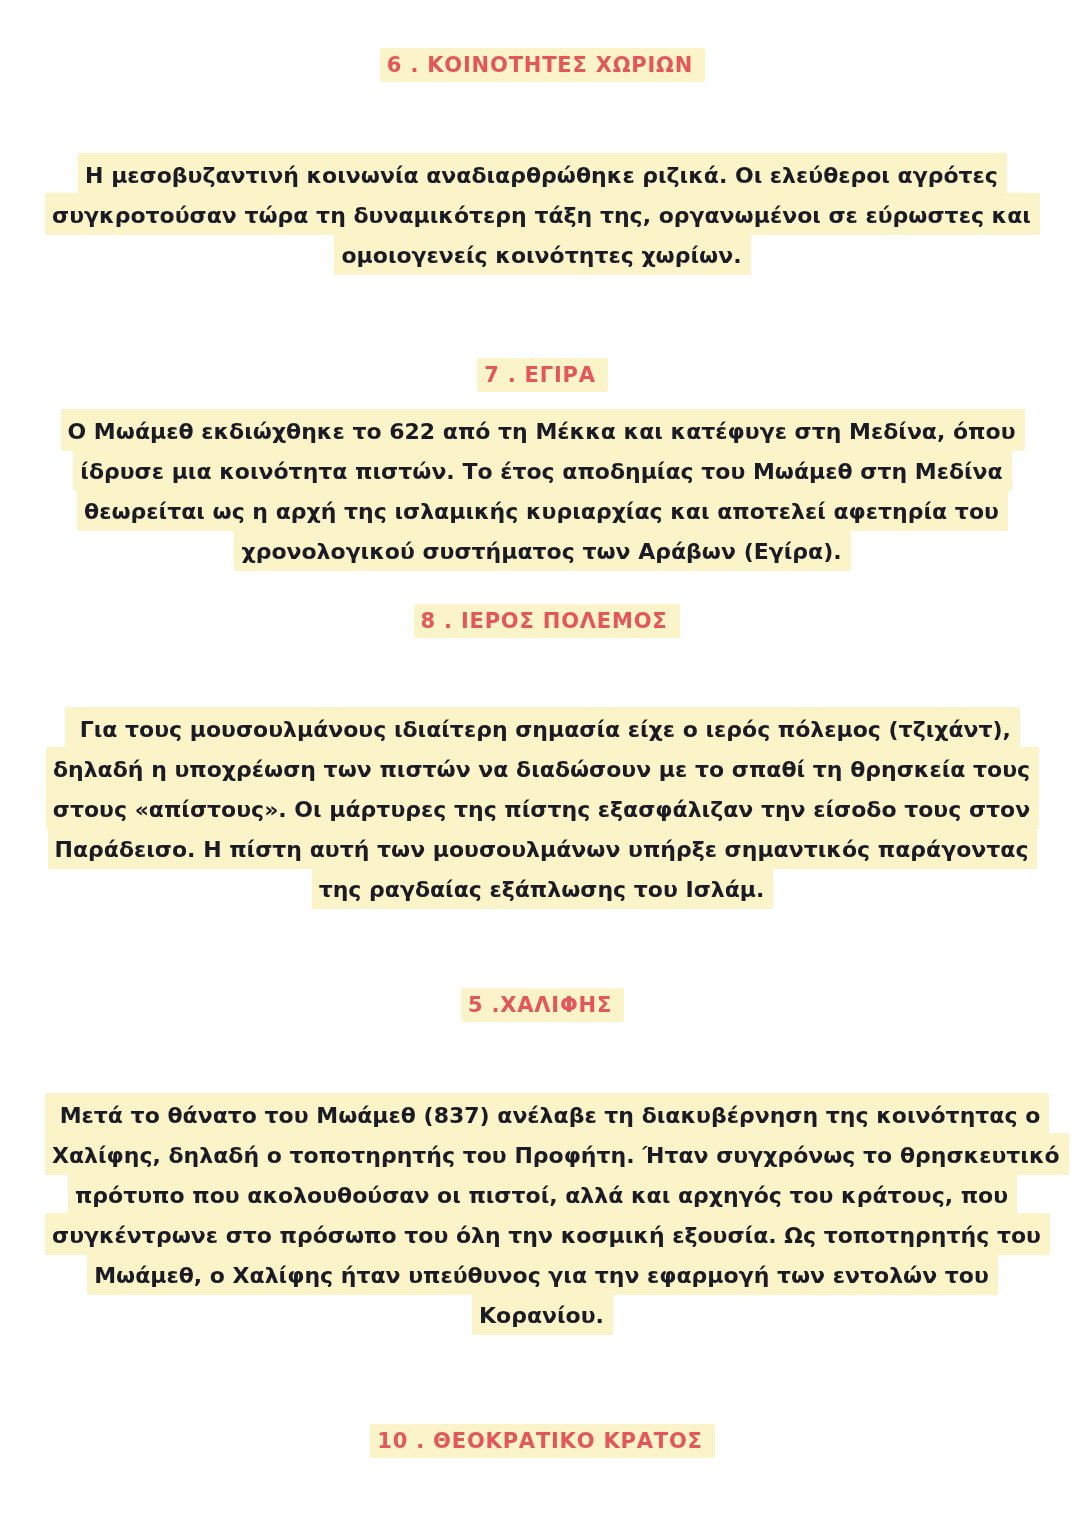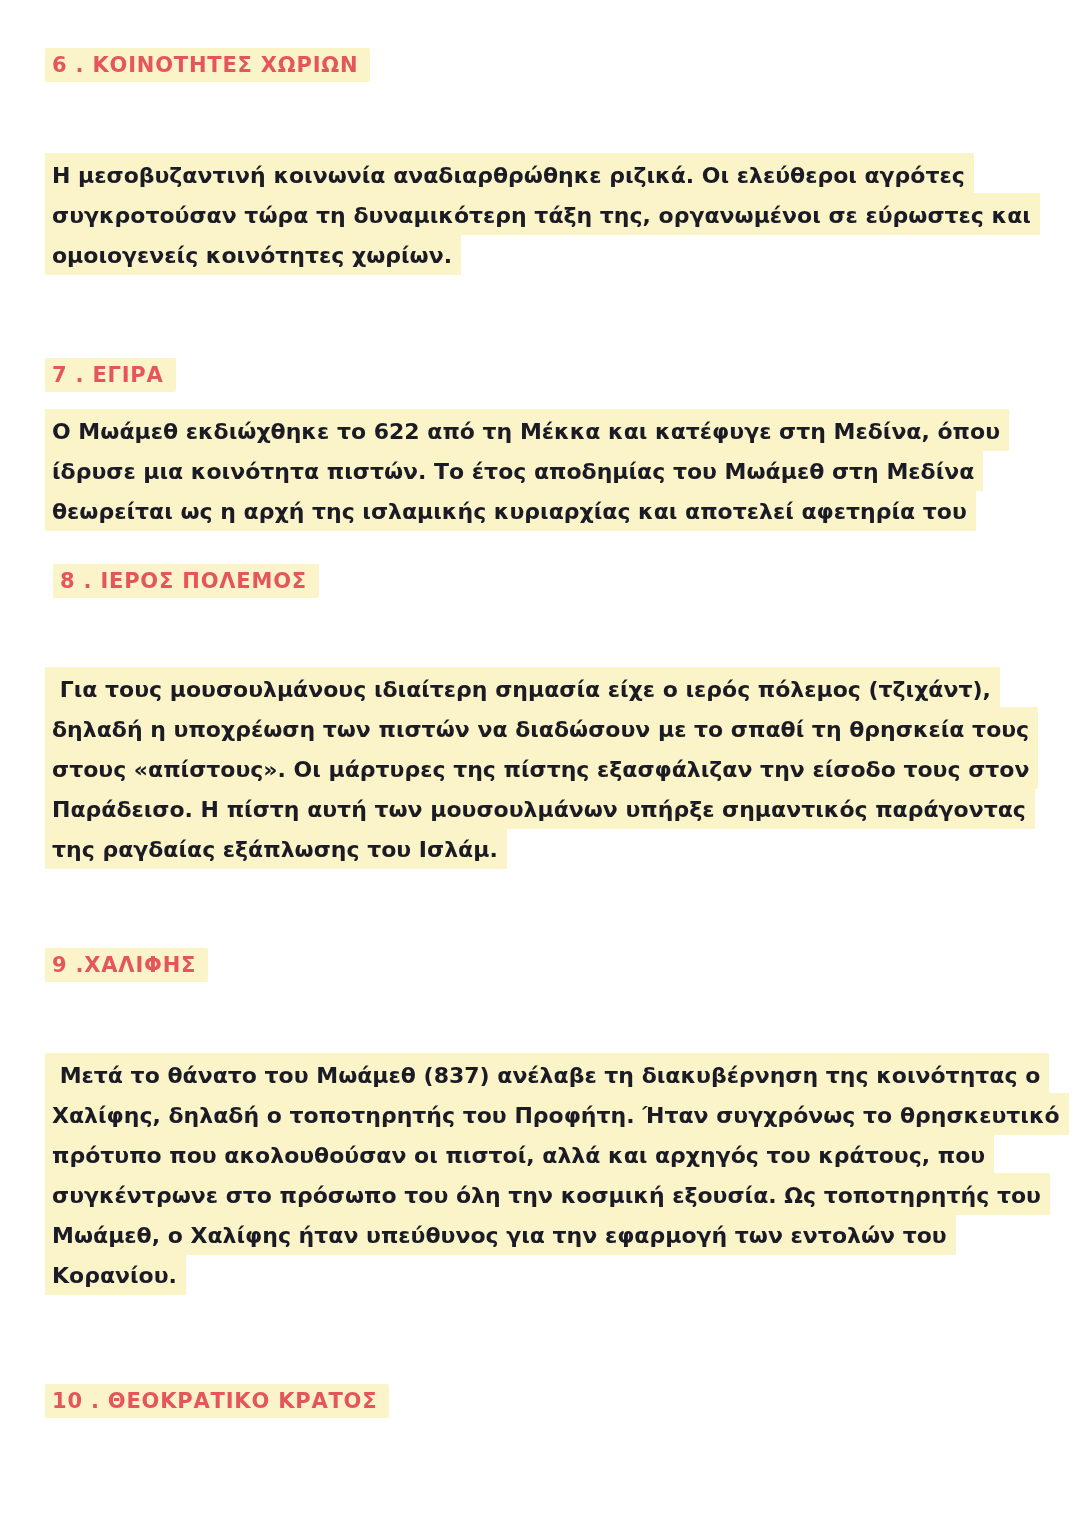--- a/index.html
+++ b/index.html
@@ -1,21 +1,21 @@
 <!DOCTYPE html>
 <html style="--hl: #fbf4c8; --heading: #e4565a; --body: #1b1b26; --bg: #ffffff;"><head>
 <meta charset="utf-8">
 <style>
   :root {
     --hl: #fbf4c8;
     --heading: #e4565a;
     --body: #1b1b26;
     --bg: #ffffff;
   }
-  * { margin: 0; padding: 0; box-sizing: border-box; }
+  * { margin: 0; padding: 0; box-sizing: border-box; text-align: center; }
   html, body {
     width: 1080px; height: 1526px;
     background: var(--bg);
     overflow: hidden;
     font-family: "DejaVu Sans", "Liberation Sans", sans-serif;
   }
   .page {
     width: 1080px; height: 1526px;
     padding: 48px 40px 0 45px;
     background: var(--bg);
@@ -68,35 +68,36 @@
     <div class="line"><span>ομοιογενείς κοινότητες χωρίων.</span></div>
   </div>
 
   <div class="h-7">
     <span class="section-heading">7 . ΕΓΙΡΑ</span>
   </div>
   <div class="para p-7">
     <div class="line"><span>Ο Μωάμεθ εκδιώχθηκε το 622 από τη Μέκκα και κατέφυγε στη Μεδίνα, όπου</span></div>
     <div class="line"><span>ίδρυσε μια κοινότητα πιστών. Το έτος αποδημίας του Μωάμεθ στη Μεδίνα</span></div>
     <div class="line"><span>θεωρείται ως η αρχή της ισλαμικής κυριαρχίας και αποτελεί αφετηρία του</span></div>
+    <div class="line"><span>χρονολογικού συστήματος των Αράβων (Εγίρα).</span></div>
   </div>
 
   <div class="h-8">
     <span class="section-heading">8 . ΙΕΡΟΣ ΠΟΛΕΜΟΣ</span>
   </div>
   <div class="para p-8">
     <div class="line"><span> Για τους μουσουλμάνους ιδιαίτερη σημασία είχε ο ιερός πόλεμος (τζιχάντ),</span></div>
     <div class="line"><span>δηλαδή η υποχρέωση των πιστών να διαδώσουν με το σπαθί τη θρησκεία τους</span></div>
     <div class="line"><span>στους «απίστους». Οι μάρτυρες της πίστης εξασφάλιζαν την είσοδο τους στον</span></div>
     <div class="line"><span>Παράδεισο. Η πίστη αυτή των μουσουλμάνων υπήρξε σημαντικός παράγοντας</span></div>
     <div class="line"><span>της ραγδαίας εξάπλωσης του Ισλάμ.</span></div>
   </div>
 
   <div class="h-9">
-    <span class="section-heading">9 .ΧΑΛΙΦΗΣ</span>
+    <span class="section-heading">5 .ΧΑΛΙΦΗΣ</span>
   </div>
   <div class="para p-9">
     <div class="line"><span> Μετά το θάνατο του Μωάμεθ (837) ανέλαβε τη διακυβέρνηση της κοινότητας ο</span></div>
     <div class="line"><span>Χαλίφης, δηλαδή ο τοποτηρητής του Προφήτη. Ήταν συγχρόνως το θρησκευτικό</span></div>
     <div class="line"><span>πρότυπο που ακολουθούσαν οι πιστοί, αλλά και αρχηγός του κράτους, που</span></div>
     <div class="line"><span>συγκέντρωνε στο πρόσωπο του όλη την κοσμική εξουσία. Ως τοποτηρητής του</span></div>
     <div class="line"><span>Μωάμεθ, ο Χαλίφης ήταν υπεύθυνος για την εφαρμογή των εντολών του</span></div>
     <div class="line"><span>Κορανίου.</span></div>
   </div>
 

